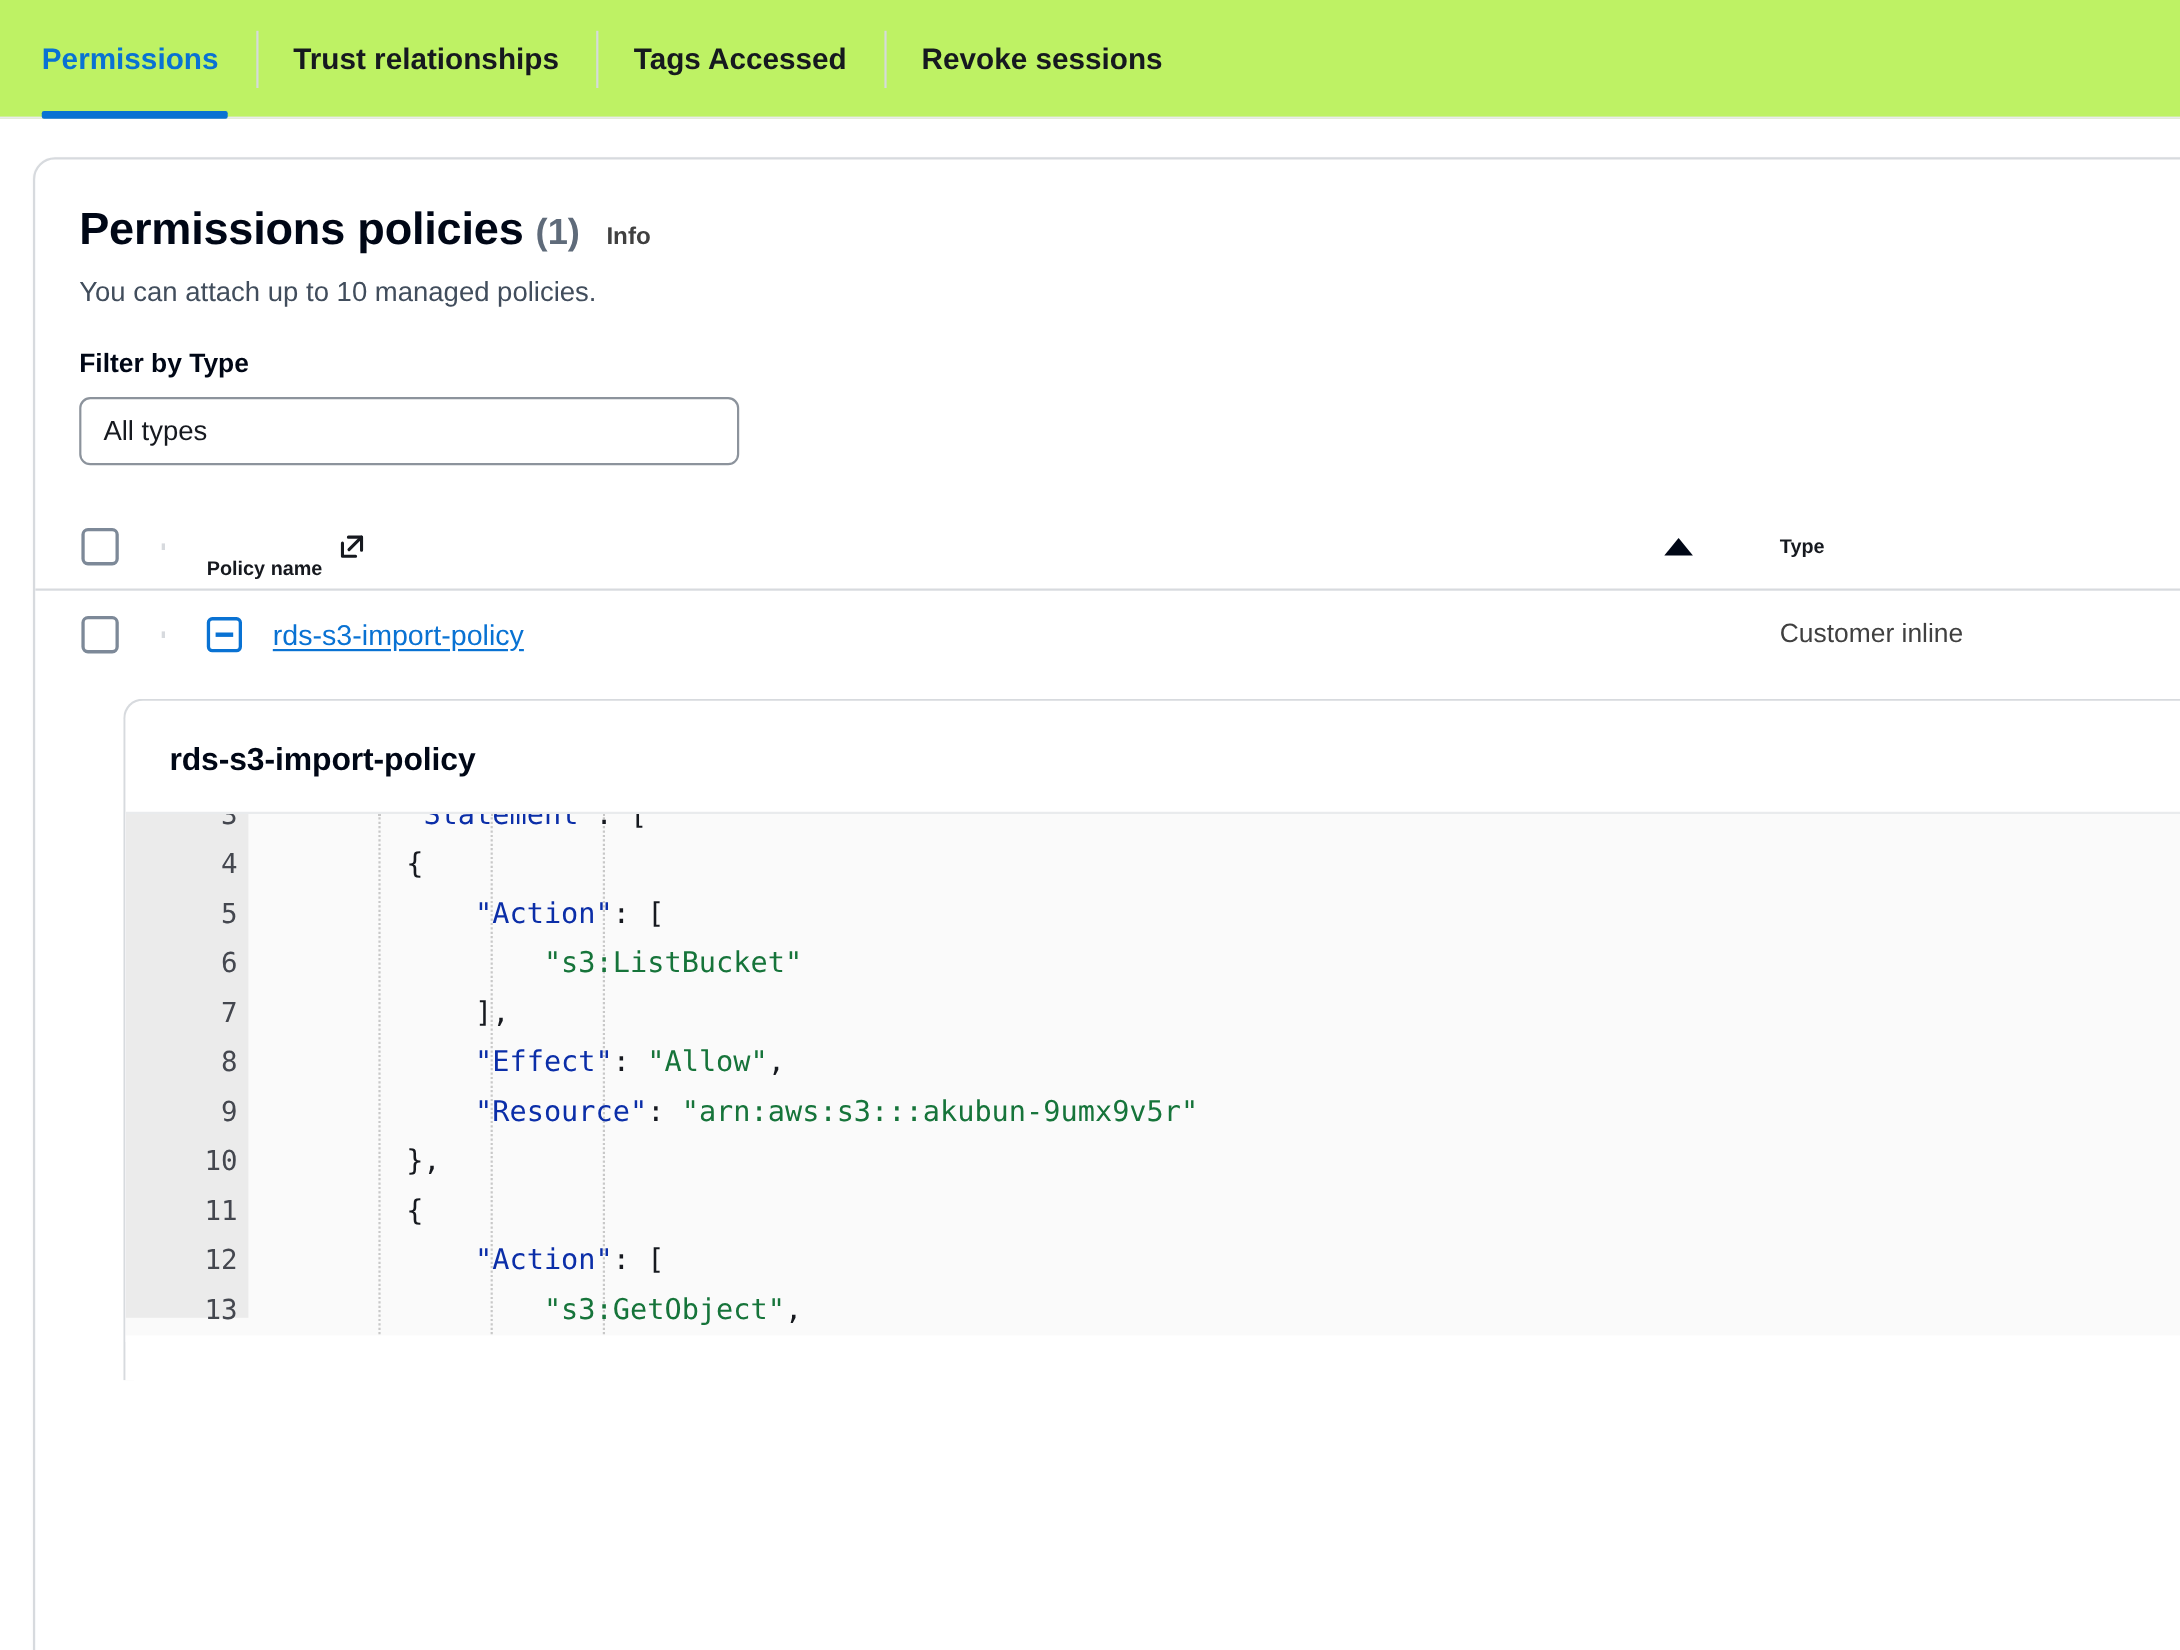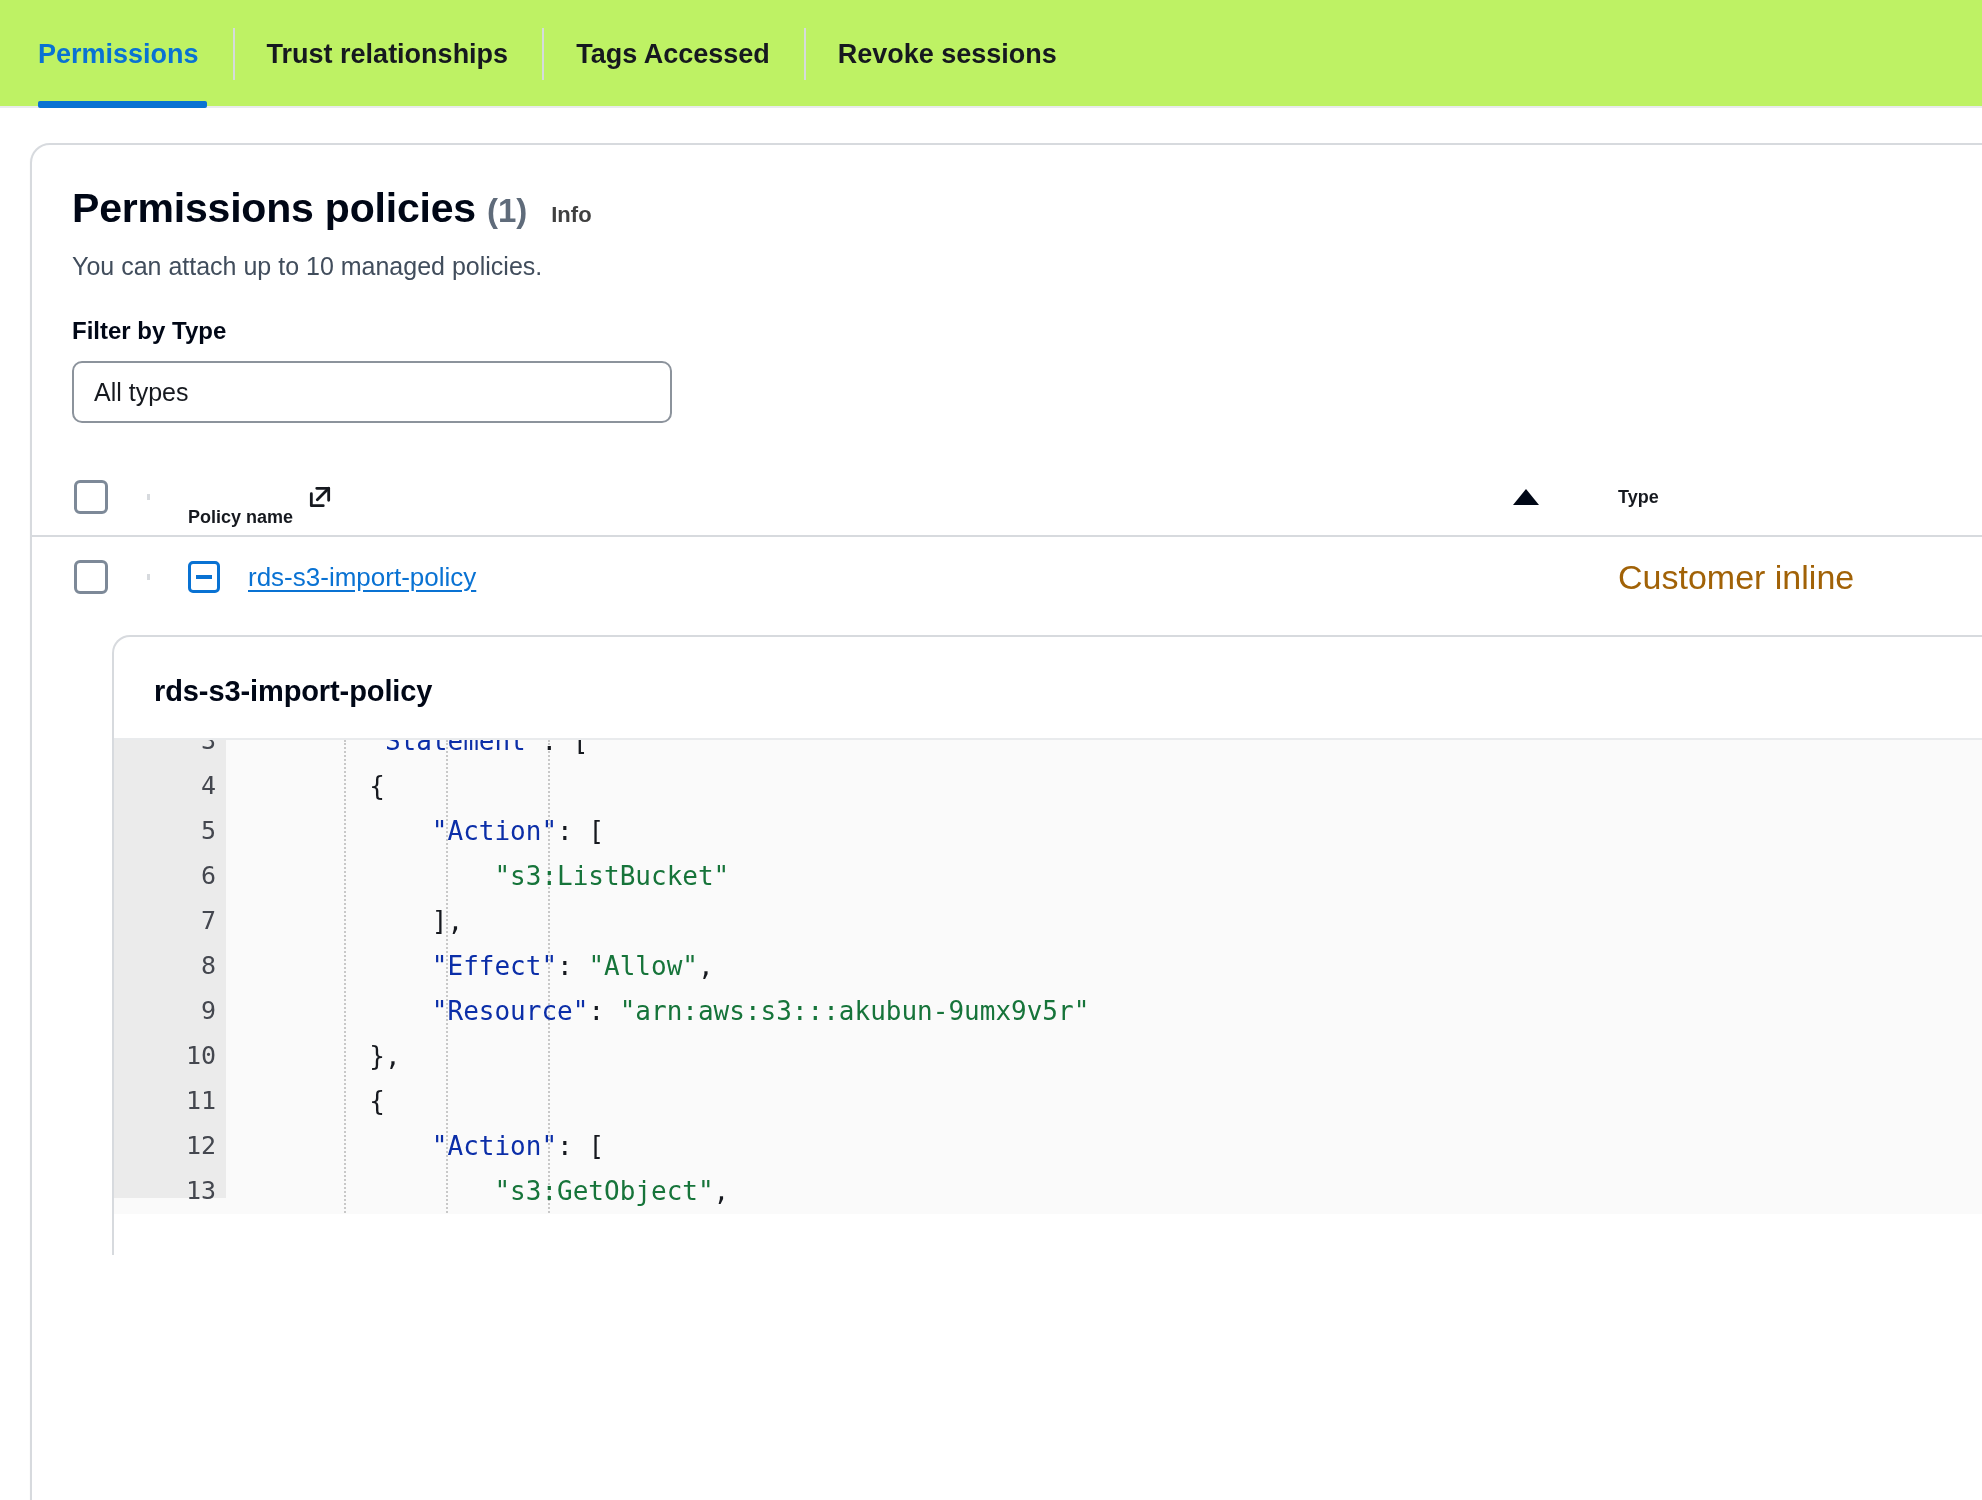--- a/index.html
+++ b/index.html
@@ -301,22 +301,22 @@
   }
   .policy-link {
     font-size: 26px;
     color: #0972d3;
     text-decoration: underline;
     text-underline-offset: 4px;
     cursor: pointer;
     margin-left: 14px;
   }
   .type-cell {
-    font-size: 34px;
-    color: #a16207;
+    font-size: 24px;
+    color: #404040;
   }
 
   
   .policy-panel {
     margin: 18px 0 0 80px;
     border: 2px solid #d7dade;
     border-radius: 18px 18px 0 0;
     border-bottom: none;
     background: #ffffff;
     overflow: hidden;

